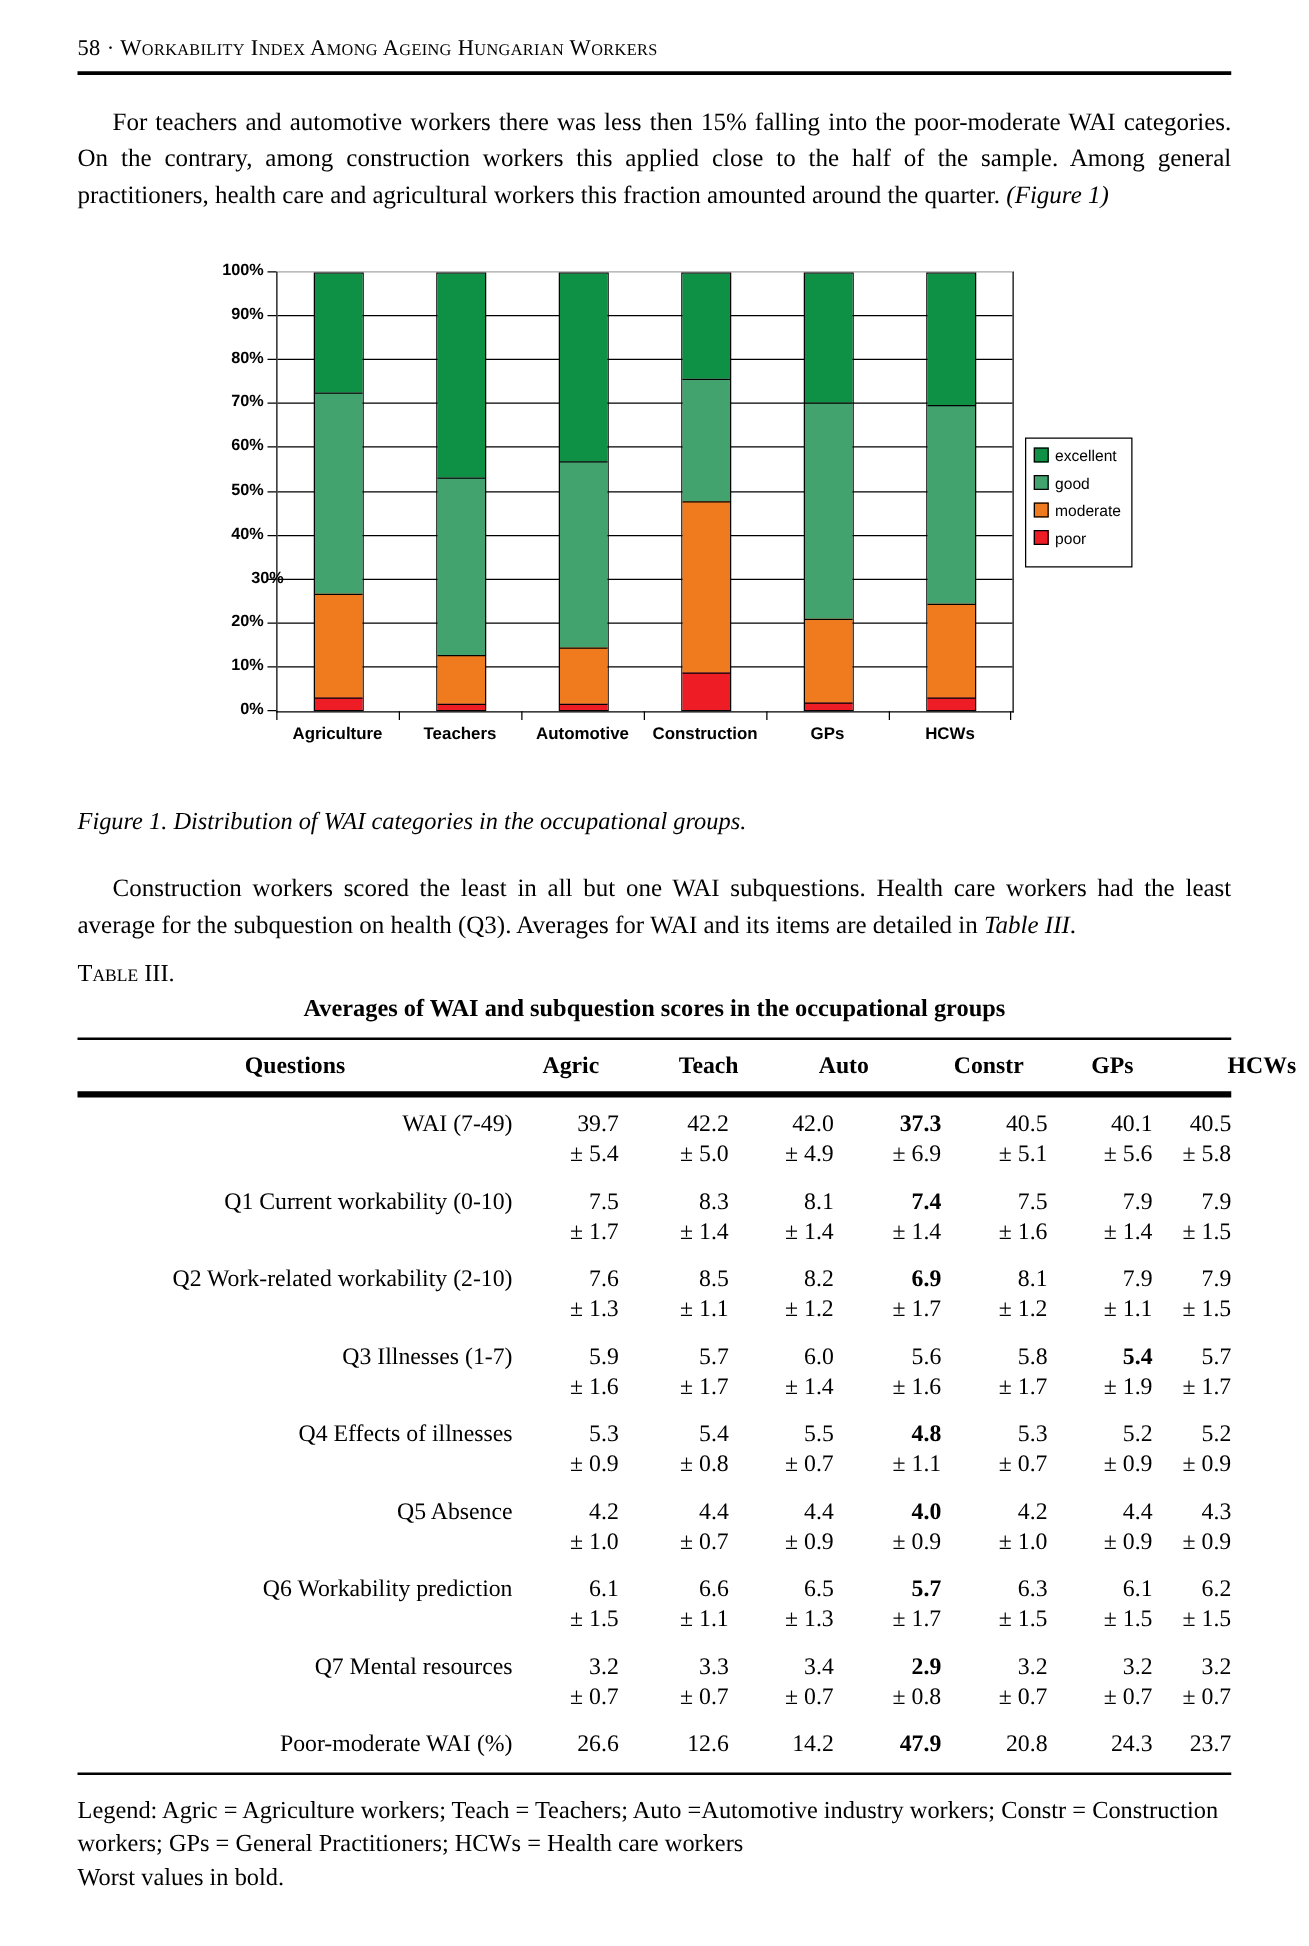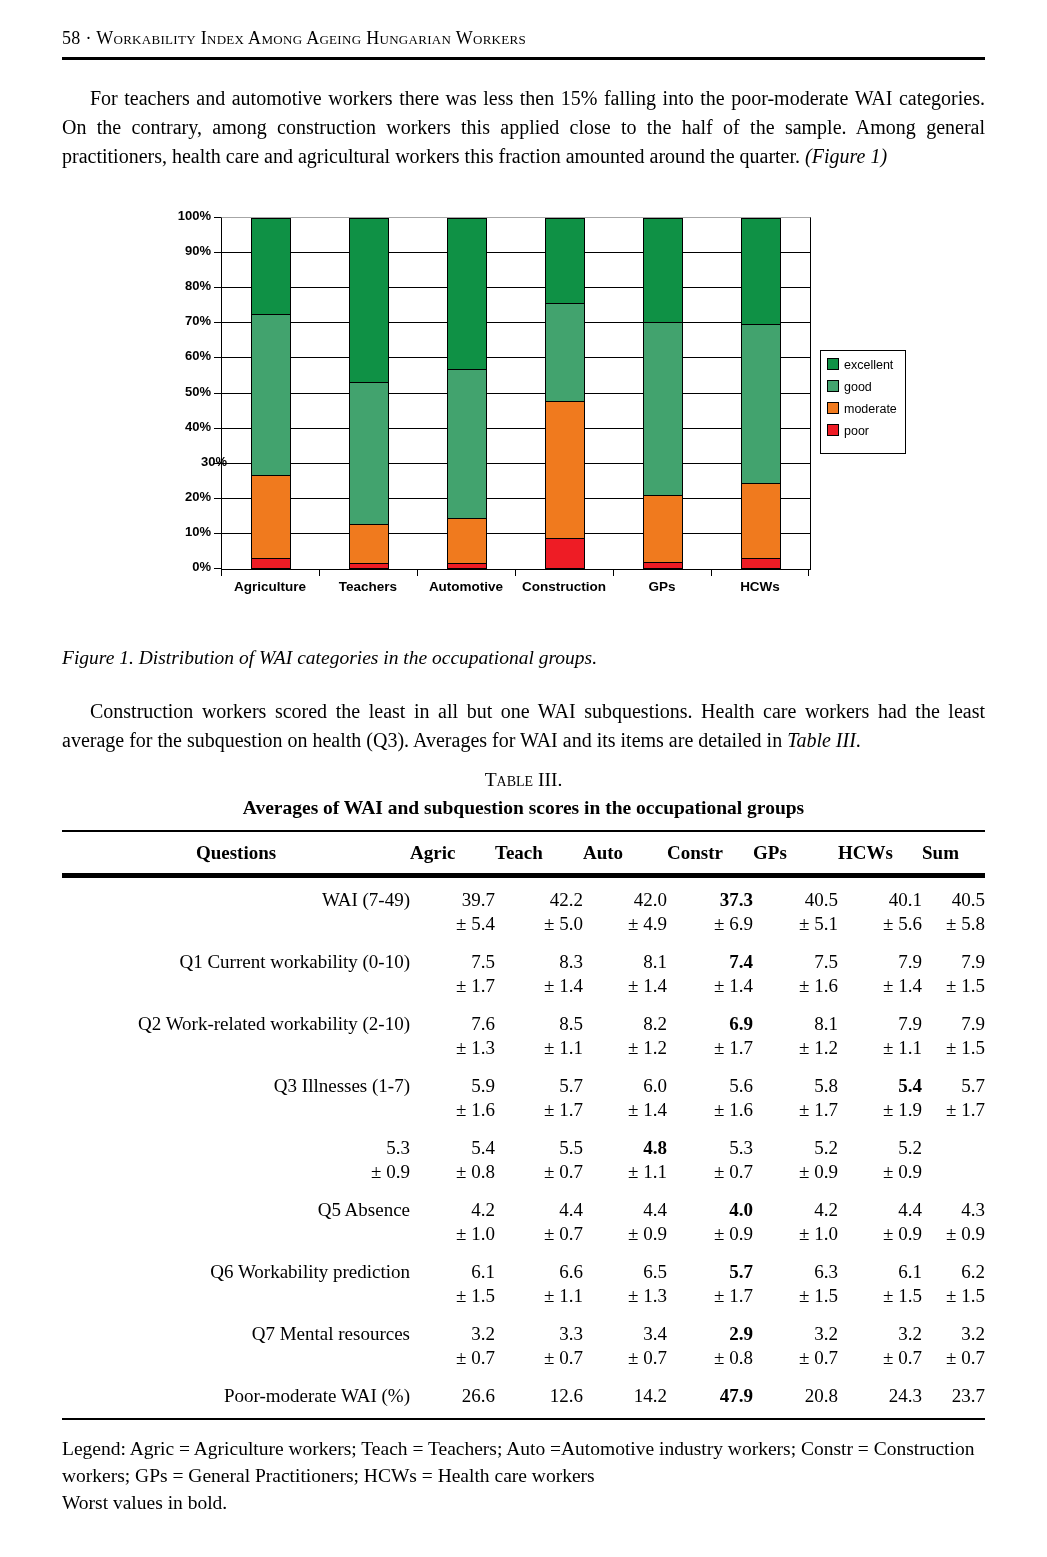--- a/index.html
+++ b/index.html
@@ -33,27 +33,27 @@
     font-family:"Liberation Sans",sans-serif;font-weight:bold;font-size:13.5px;}
   .chart-legend{position:absolute;left:758px;top:155px;width:86px;border:1px solid #000;
     background:#fff;padding:7px 6px;box-sizing:border-box;}
   .legend-entry{display:flex;align-items:flex-start;gap:5px;height:22px;
     font-family:"Liberation Sans",sans-serif;font-size:12.5px;}
   .swatch{width:10px;height:10px;border:1px solid #000;flex:0 0 auto;}
 
   .caption{margin-top:27px;font-style:italic;font-size:19.5px;}
 
   
-  .table-label{margin-top:14px;text-align:center;font-variant:small-caps;font-size:19.5px;}
+  .table-label{margin-top:14px;text-align:left;font-variant:small-caps;font-size:19.5px;}
   .table-title{margin-top:6px;text-align:center;font-weight:bold;font-size:19.5px;}
 
   
   .scores-table{margin-top:11px;border-top:2.5px solid #000;font-size:19px;}
   .thead-row{display:grid;grid-template-columns:348px 85px 88px 84px 86px 85px 84px 1fr;
-    border-bottom:5px solid #000;padding:10px 0 9px 0;font-weight:bold;}
+    border-bottom:5px solid #000;padding:10px 0 9px 0;font-weight:bold;gap:24px;}
   .thead-row .qhead{text-align:center;}
   .tbody{border-bottom:2.5px solid #000;padding-bottom:6px;text-align:right;}
   .trow{display:grid;grid-template-columns:348px 85px 88px 84px 86px 85px 84px 1fr;}
   .qcell{padding:10px 0 4px 10px;line-height:24px;}
   .vcell{padding:10px 0 4px 0;line-height:24px;}
   .bold{font-weight:bold;}
 
   
   .footnotes{margin-top:15px;font-size:19.5px;line-height:27px;}
   .footnotes .note{margin-top:0;}
@@ -313,20 +313,21 @@
           <div class="vcell">
             <div class="bold">5.4</div>
             <div>± 1.9</div>
           </div>
           <div class="vcell">
             <div>5.7</div>
             <div>± 1.7</div>
           </div>
         </div>
         <div class="trow">
+          <div class="qcell">Q4 Effects of illnesses</div>
           <div class="vcell">
             <div>5.3</div>
             <div>± 0.9</div>
           </div>
           <div class="vcell">
             <div>5.4</div>
             <div>± 0.8</div>
           </div>
           <div class="vcell">
             <div>5.5</div>

